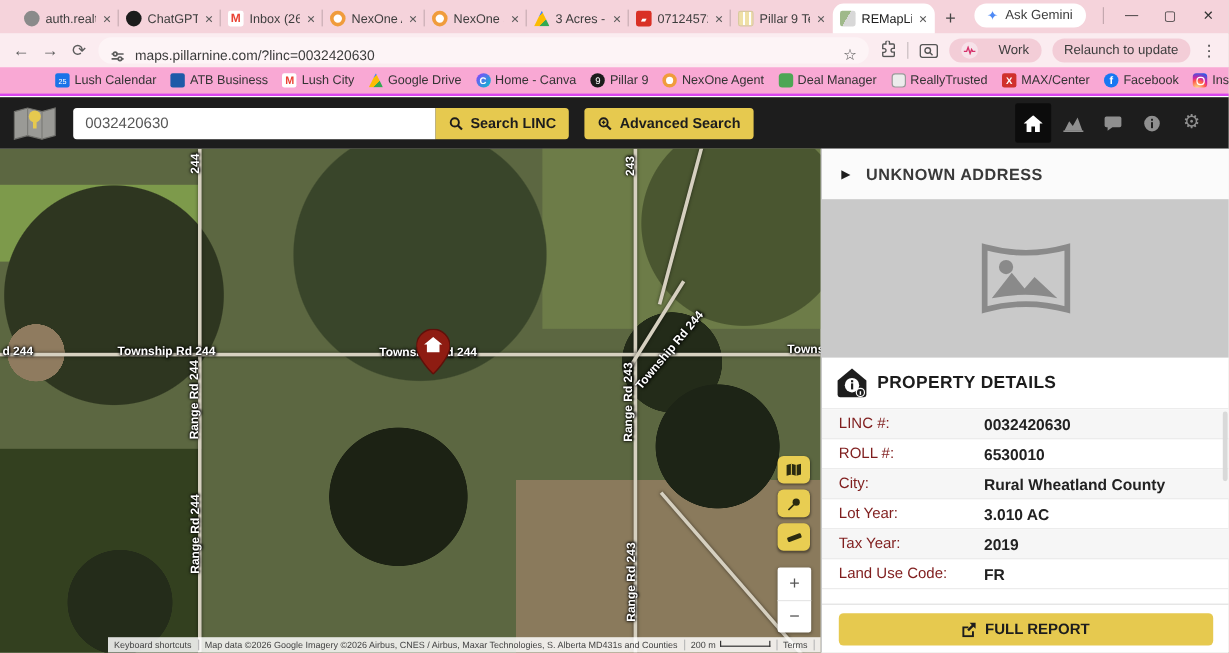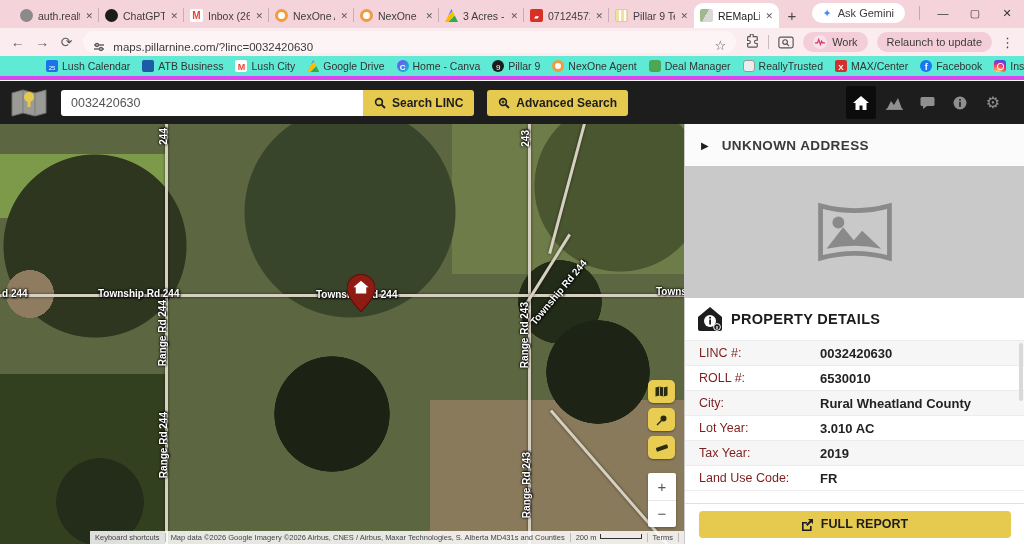--- a/index.html
+++ b/index.html
@@ -32,26 +32,26 @@
 .tsep{width:1px;height:14px;background:rgba(0,0,0,.2)}
 .winbtn{font-size:11px;color:#333;width:18px;text-align:center}
 
 
 .toolbar{position:absolute;top:28px;left:0;width:1024px;height:28px;background:#fbecf0;display:flex;align-items:center;padding:0 10px;gap:9px}
 .navg{font-size:14px;color:#5c5c5c;width:16px;text-align:center}
 .omnibox{width:676px;height:22px;background:#fdf4f6;border-radius:11px;display:flex;align-items:flex-end;gap:8px;padding:0 10px;color:#3b3b3b}
 .omnibox .url{flex:1;font-size:11.5px;white-space:nowrap;overflow:hidden}
 .tuneicon,.tsicon{flex:none;display:inline-flex}
 .star{font-size:13px;color:#555}
-.pill{background:#f3cdd7;border-radius:11px;height:20px;display:flex;align-items:center;gap:5px;padding:0 10px;font-size:11px;color:#3c3c3c;white-space:nowrap}
+.pill{background:#f3cdd7;border-radius:11px;height:20px;display:flex;align-items:center;gap:17px;padding:0 10px;font-size:11px;color:#3c3c3c;white-space:nowrap}
 .avatar{width:14px;height:14px;border-radius:50%;background:#f7e2e9;display:inline-flex;align-items:center;justify-content:center}
 .dots{font-size:13px;color:#444}
 
 
-.bookmarks{position:absolute;top:56px;left:0;width:1024px;height:24px;background:#5eead4;border-bottom:4px solid #d946ef;display:flex;gap:12px;padding:0 10px;font-size:10.5px;color:#333;white-space:nowrap}
+.bookmarks{position:absolute;top:56px;left:0;width:1024px;height:24px;background:#f9a8d4;border-bottom:2px solid #d946ef;display:flex;gap:12px;padding:0 10px;font-size:10.5px;color:#333;white-space:nowrap}
 .sqicon{width:12px;height:12px;background:#4a4a4a;border-radius:2px}
 .gridicon{width:12px;height:12px;background:
  linear-gradient(#666,#666) 0 0/5px 5px no-repeat,
  linear-gradient(#666,#666) 7px 0/5px 5px no-repeat,
  linear-gradient(#666,#666) 0 7px/5px 5px no-repeat,
  linear-gradient(#666,#666) 7px 7px/5px 5px no-repeat}
 .bsep{width:1px;height:14px;background:rgba(0,0,0,.15)}
 .bm{display:flex;align-items:center;gap:4px}
 .bi{width:12px;height:12px;flex:none;display:inline-block;text-align:center;line-height:12px;position:relative}
 .bi-cal{background:#1a73e8;border-radius:2px}

